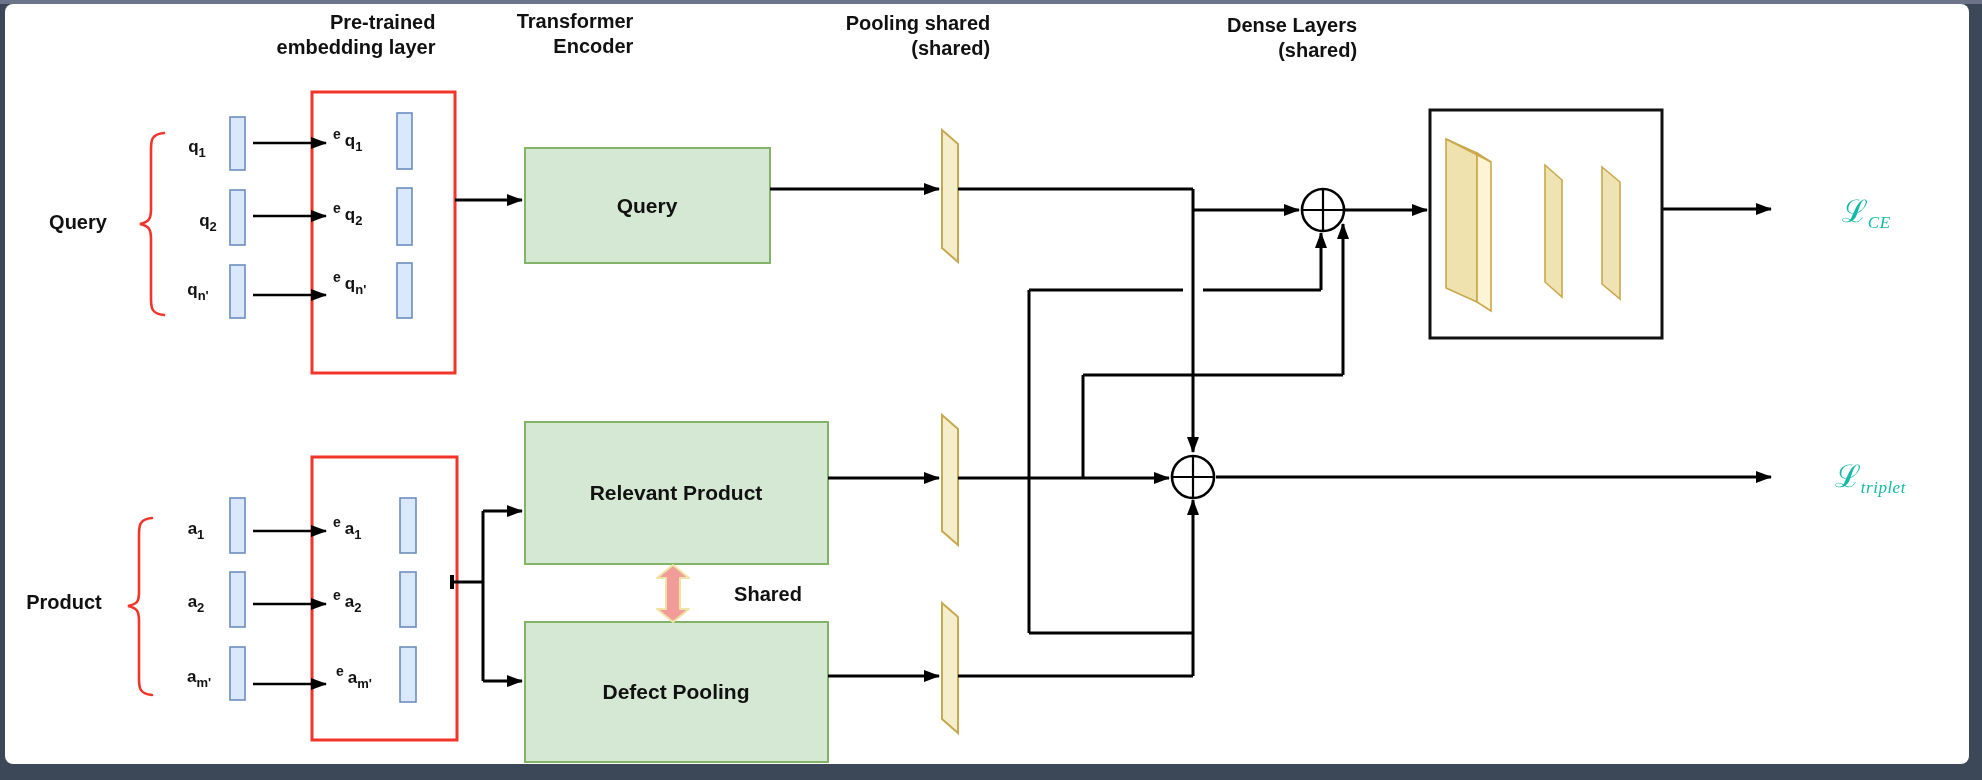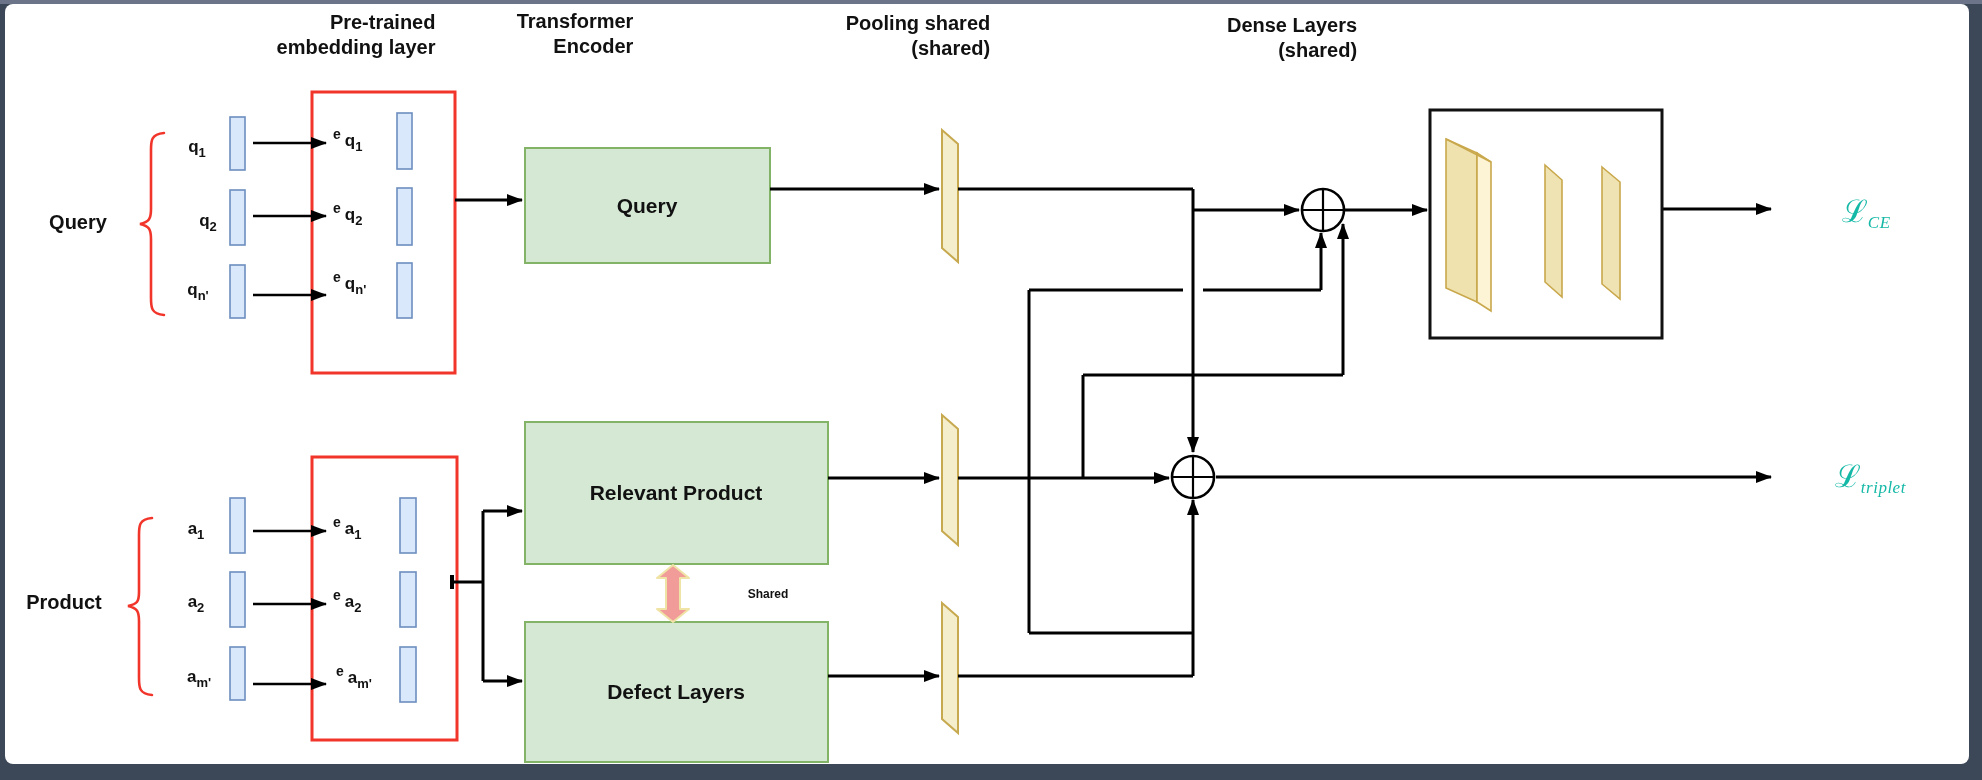--- a/index.html
+++ b/index.html
@@ -8,21 +8,21 @@
     background:#3c4758;
     font-family:"Liberation Sans",sans-serif;
     color:#111;
   }
   .topstrip{position:absolute;top:0;left:0;width:100%;height:4px;background:#6b7489}
   svg.layer{position:absolute;left:0;top:0}
   .lbl{position:absolute;transform:translate(-50%,-50%);text-align:right;font-weight:700;white-space:nowrap}
   .hdr{font-size:20px;line-height:25px}
   .grp{font-size:20px}
   .boxlbl{font-size:21px}
-  .shared{font-size:12px}
+  .shared{font-size:20px}
   .tok{position:absolute;transform:translate(-50%,-50%);font-weight:700;font-size:17px;white-space:nowrap}
   .tok sub,.emb sub{font-size:13px;font-weight:700;vertical-align:-5px}
   .emb{position:absolute;transform:translateY(-50%);font-weight:700;font-size:17px;white-space:nowrap}
   .emb .sup{font-size:14px;vertical-align:7px;margin-right:4px}
   .loss{position:absolute;transform:translateY(-50%);font-family:Liberation Serif, serif;color:#14b8a6;white-space:nowrap}
   .lsym{font-size:31px}
   .lsub{font-size:17px;font-style:italic;vertical-align:-6px;letter-spacing:.5px}
 </style>
 </head>
 <body>
@@ -164,18 +164,18 @@
 <div class="tok" style="left:196px;top:530px"><span>a</span><sub>1</sub></div>
 <div class="tok" style="left:196px;top:603px"><span>a</span><sub>2</sub></div>
 <div class="tok" style="left:199px;top:678px"><span>a</span><sub>m'</sub></div>
 
 <div class="emb" style="left:333px;top:528px"><span class="sup">e</span><span>a</span><sub>1</sub></div>
 <div class="emb" style="left:333px;top:601px"><span class="sup">e</span><span>a</span><sub>2</sub></div>
 <div class="emb" style="left:336px;top:677px"><span class="sup">e</span><span>a</span><sub>m'</sub></div>
 
 <div class="lbl boxlbl" style="left:647px;top:206px">Query</div>
 <div class="lbl boxlbl" style="left:676px;top:493px">Relevant Product</div>
-<div class="lbl boxlbl" style="left:676px;top:692px">Defect Layers</div>
+<div class="lbl boxlbl" style="left:676px;top:692px">Defect Pooling</div>
 
 <div class="lbl shared" style="left:768px;top:594px">Shared</div>
 
 <div class="loss" style="left:1842px;top:211px"><span class="lsym">ℒ</span><span class="lsub">CE</span></div>
 <div class="loss" style="left:1835px;top:476px"><span class="lsym">ℒ</span><span class="lsub">triplet</span></div>
 
 </body></html>

